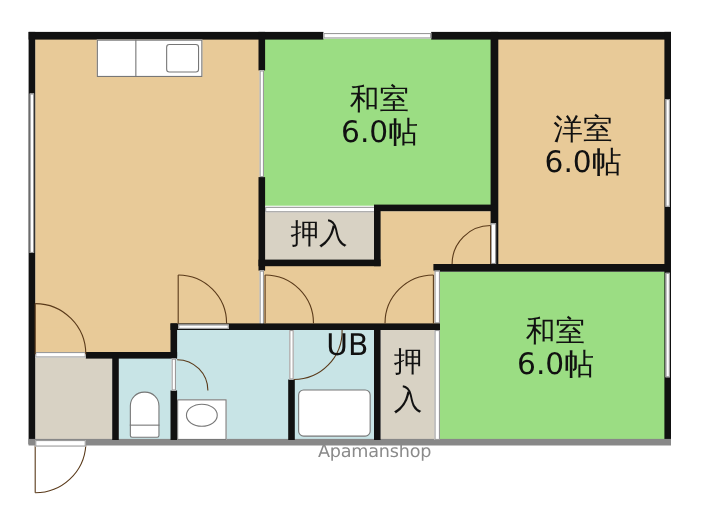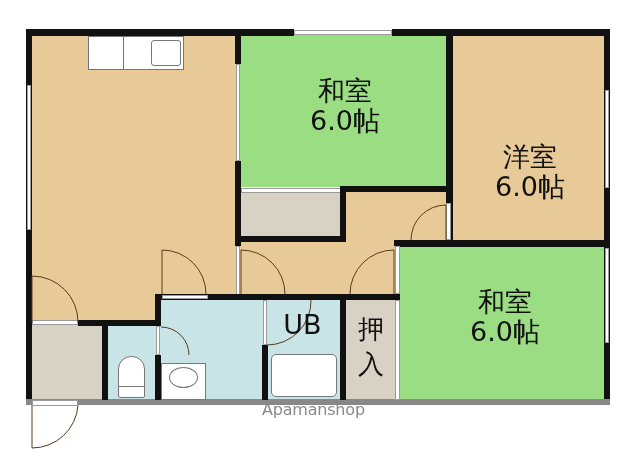--- a/index.html
+++ b/index.html
@@ -97,30 +97,33 @@
     </g>
   </svg>
   <div class="win" style="left:32px;top:400px;width:46px;height:6px;"></div>
 
   <div class="lbl" style="left:60px;top:142px;width:140px;">
   </div>
   <div class="lbl" style="left:270px;top:76px;width:150px;">
     <span>和室</span>
     <span>6.0帖</span>
   </div>
-  <div class="lbl" style="left:455px;top:103px;width:150px;margin-top:39px;">
+  <div class="lbl" style="left:455px;top:103px;width:150px;">
     <span>洋室</span>
     <span>6.0帖</span>
+  </div>
+  <div class="lbl" style="left:240px;top:199px;width:100px;font-size:26px;">
+    <span>押入</span>
   </div>
   <div class="lbl" style="left:430px;top:287px;width:150px;">
     <span>和室</span>
     <span>6.0帖</span>
   </div>
-  <div class="lbl" style="left:270px;top:310px;width:65px;">
+  <div class="lbl" style="left:270px;top:300px;width:65px;text-align:right;">
     <span>UB</span>
   </div>
   <div class="lbl" style="left:350px;top:312px;width:42px;font-size:26px;line-height:1.35;">
     <span>押</span>
     <span>入</span>
   </div>
 
-  <div class="abs" style="left:262px;top:400px;width:130px;font-size:16px;color:#8a8a8a;letter-spacing:-0.2px;">Apamanshop</div>
+  <div class="abs" style="left:262px;top:400px;width:130px;font-size:16px;color:#8a8a8a;letter-spacing:-0.2px;text-align:right;">Apamanshop</div>
 </div>
 
 </body></html>

